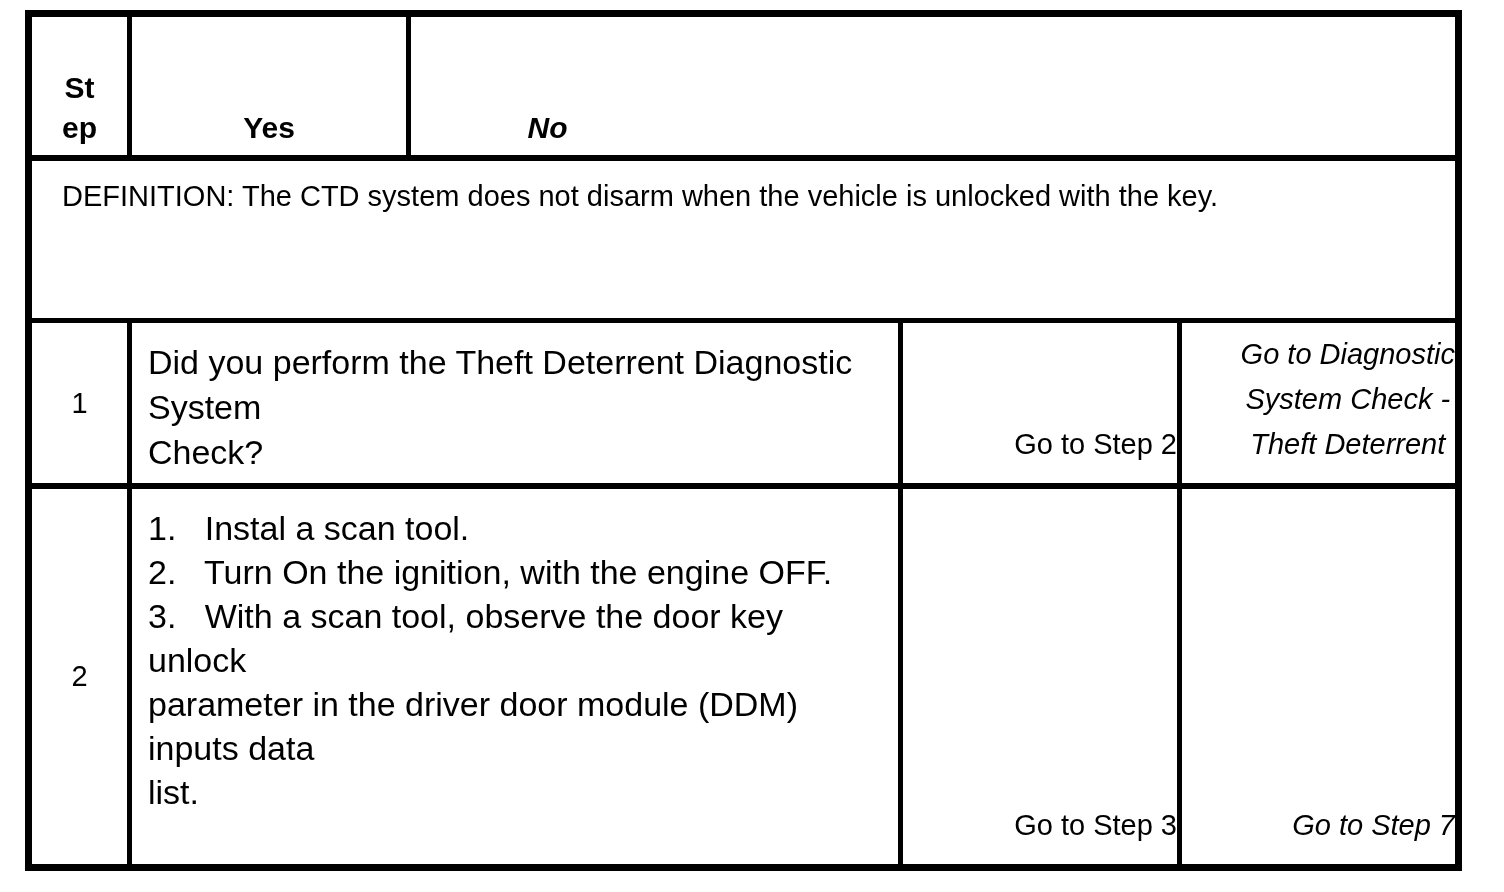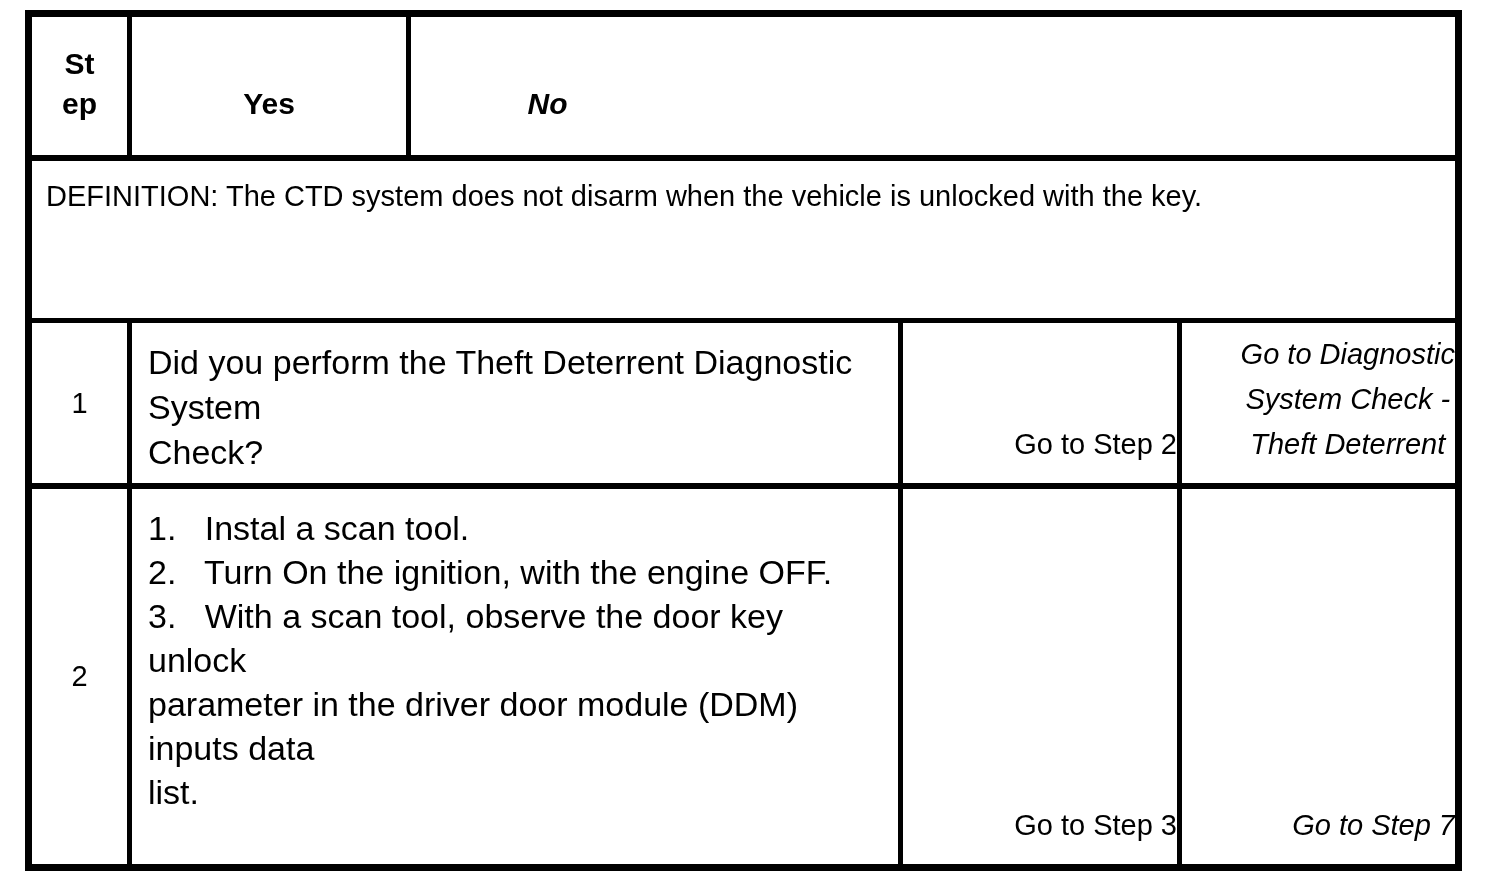--- a/index.html
+++ b/index.html
@@ -30,33 +30,33 @@
   .header-row { height: 144px; border-bottom: 6px solid #000000; }
   .def-row    { height: 162px; border-bottom: 5px solid #000000; }
   .body-row-1 { height: 166px; border-bottom: 6px solid #000000; }
   .body-row-2 { height: 375px; }
 
   .cell { box-sizing: border-box; overflow: hidden; }
   .c-step   { width: 100px; border-right: 5px solid #000000; }
   .c-action { width: 771px; border-right: 5px solid #000000; }
   .c-yes    { width: 279px; border-right: 5px solid #000000; }
   .c-no     { width: 273px; font-style: italic; }
-  .c-def    { width: 1423px; }
+  .c-def    { width: 1423px; margin-left: 16px; }
 
   .txt { white-space: pre-wrap; }
 
   .header-cell {
     display: flex;
     align-items: flex-end;
     justify-content: center;
     text-align: center;
     font-weight: bold;
     font-size: 30px;
     line-height: 40px;
-    padding-bottom: 31px;
+    padding-bottom: 7px;
   }
   .def-cell {
     font-size: 29px;
     line-height: 45px;
     padding: 13px 20px 0 14px;
   }
   .step-cell {
     display: flex;
     align-items: center;
     justify-content: center;

